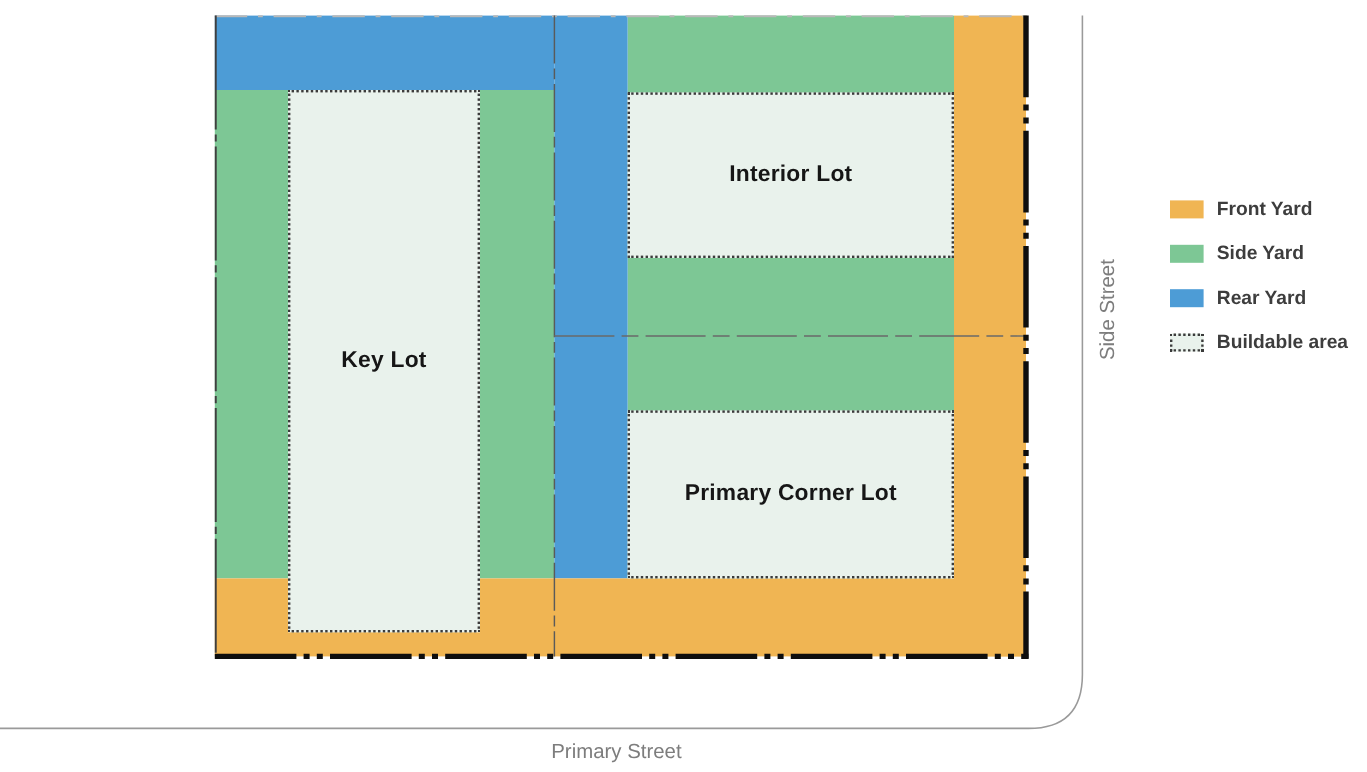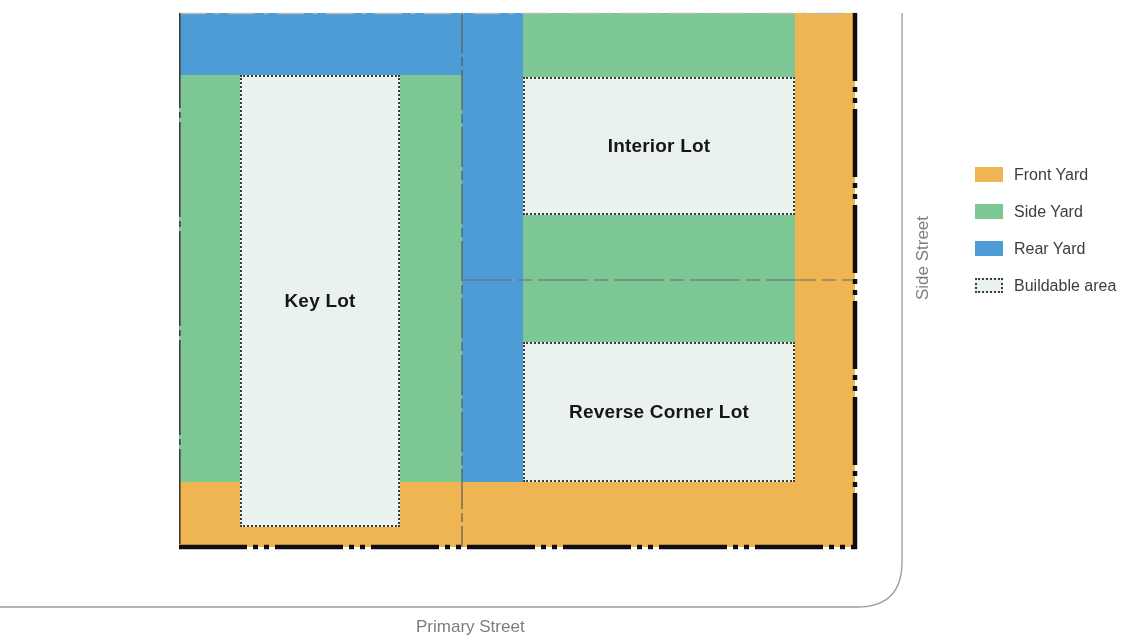--- a/index.html
+++ b/index.html
@@ -8,21 +8,21 @@
   .region{position:absolute;}
   .fill-front{background:var(--front_yard);}
   .fill-side{background:var(--side_yard);}
   .fill-rear{background:var(--rear_yard);}
   .buildable{position:absolute;background:var(--buildable);border:2px dotted var(--buildable_border);box-sizing:border-box;display:flex;align-items:center;justify-content:center;}
   .lot-label{font-size:19px;font-weight:700;color:#161616;letter-spacing:0.2px;white-space:nowrap;}
   .street-label{position:absolute;font-size:17px;color:#7d7d7d;white-space:nowrap;}
   .overlay-svg{position:absolute;left:0;top:0;pointer-events:none;}
   
   .legend{position:absolute;left:975px;top:167px;}
-  .legend-row{display:flex;align-items:center;height:15px;margin-bottom:22px;}
+  .legend-row{display:flex;align-items:center;height:15px;margin-bottom:22px;font-weight:bold;}
   .legend-swatch{width:28px;height:15px;margin-right:11px;flex:0 0 auto;box-sizing:border-box;}
   .legend-swatch.sw-buildable{background:var(--buildable);border:2px dotted var(--buildable_border);}
   .legend-label{font-size:16px;color:#3d3d3d;white-space:nowrap;}
   .v-rotate{transform:rotate(-90deg);transform-origin:center center;}
 </style>
 </head>
 <body>
 
 <div class="canvas">
 
@@ -36,41 +36,41 @@
   <div class="region fill-front" style="left:795px;top:13px;width:60px;height:534px;"></div>
   <div class="region fill-front" style="left:179px;top:482px;width:676px;height:65px;"></div>
 
   <div class="buildable" style="left:240px;top:75px;width:160px;height:452px;">
     <span class="lot-label">Key Lot</span>
   </div>
   <div class="buildable" style="left:523px;top:77px;width:272px;height:138px;">
     <span class="lot-label">Interior Lot</span>
   </div>
   <div class="buildable" style="left:523px;top:342px;width:272px;height:140px;">
-    <span class="lot-label">Reverse Corner Lot</span>
+    <span class="lot-label">Primary Corner Lot</span>
   </div>
 
   <svg class="overlay-svg" width="1139" height="643" viewBox="0 0 1139 643">
 
     <line x1="179" y1="13.5" x2="857" y2="13.5" stroke="#b9b9b9" stroke-width="1.6" stroke-dasharray="27 9 4 9"></line>
 
     <line x1="179.8" y1="13" x2="179.8" y2="548" stroke="#3f3f3f" stroke-width="1.6" stroke-dasharray="95 4 6 4"></line>
 
     <line x1="462" y1="13" x2="462" y2="547" stroke="#5a5a5a" stroke-width="1.2" stroke-dasharray="40 4 9 4"></line>
 
     <line x1="462" y1="280" x2="855" y2="280" stroke="#6a6a6a" stroke-width="1.2" stroke-dasharray="50 6 14 6"></line>
 
     <line x1="855" y1="13" x2="855" y2="549" stroke="#0e0e0e" stroke-width="4.5" stroke-dasharray="68 6 5 6 5 6"></line>
 
     <line x1="179" y1="547" x2="857" y2="547" stroke="#0e0e0e" stroke-width="4.5" stroke-dasharray="68 6 5 6 5 6"></line>
 
     <path d="M 902 13 L 902 562 Q 902 607 857 607 L 0 607" fill="none" stroke="#9a9a9a" stroke-width="1.3"></path>
   </svg>
 
-  <div class="street-label" style="left:416px;top:617px;width:152px;text-align:left;">Primary Street</div>
+  <div class="street-label" style="left:416px;top:617px;width:152px;text-align:right;">Primary Street</div>
   <div class="street-label v-rotate" style="left:878px;top:248px;width:90px;text-align:center;">Side Street</div>
 
   <div class="legend">
     <div class="legend-row">
       <span class="legend-swatch" style="background: rgb(240, 181, 83);"></span>
       <span class="legend-label">Front Yard</span>
     </div>
     <div class="legend-row">
       <span class="legend-swatch" style="background: rgb(125, 199, 149);"></span>
       <span class="legend-label">Side Yard</span>

